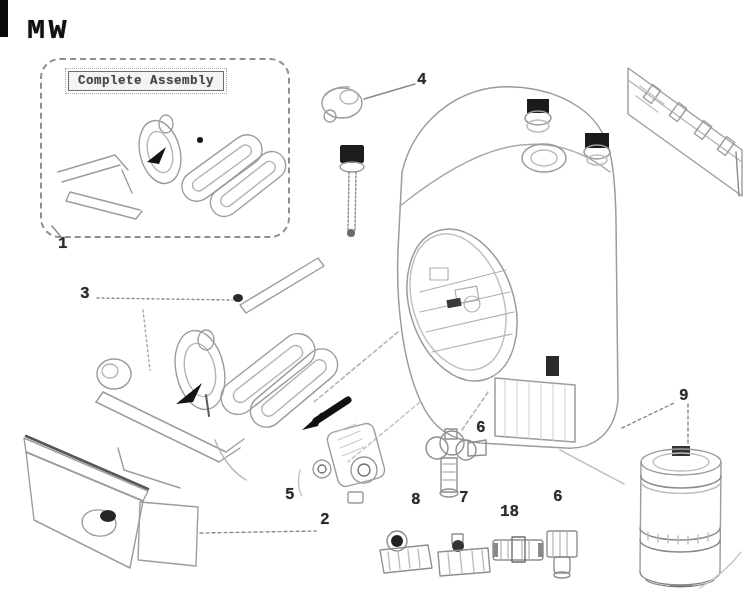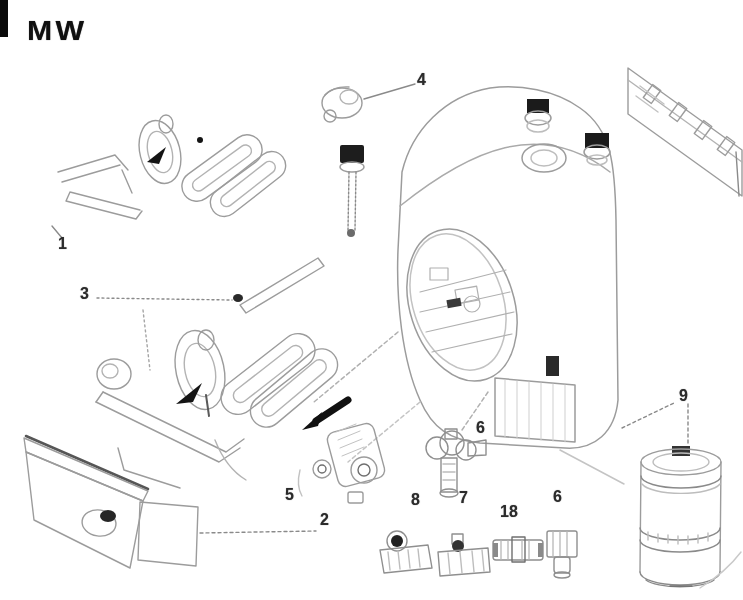--- a/index.html
+++ b/index.html
@@ -1,20 +1,20 @@
 <!DOCTYPE html>
 <html><head>
 <meta charset="utf-8">
 <style>
   html,body{margin:0;padding:0;}
   body{
     width:743px;height:600px;overflow:hidden;background:#ffffff;
     font-family:"Liberation Sans", sans-serif;position:relative;
   }
-  .page{position:absolute;inset:0;width:743px;height:600px;}
+  .page{position:absolute;inset:0;width:743px;height:600px;font-family:Liberation Mono, monospace;}
   svg.draw{position:absolute;left:0;top:0;width:743px;height:600px;}
   .logo{
     position:absolute;left:27px;top:16px;font-size:27px;font-weight:800;
     letter-spacing:3px;color:#101010;transform:scaleX(1.12);transform-origin:left top;
     text-shadow:0 0 1px rgba(0,0,0,.6);
   }
   .inset-box{
     position:absolute;left:40px;top:58px;width:246px;height:176px;
     border:2px dashed #8f8f8f;border-radius:20px;
   }
@@ -227,20 +227,23 @@
       <path d="M642,484 A40,12 0 0 0 720,484" stroke="#bdbdbd"></path>
       <path d="M640,528 A40,12 0 0 0 720,528 M640,540 A40,12 0 0 0 720,540" stroke="#8a8a8a"></path>
       <path d="M648,532 L648,540 M658,534 L658,542 M668,535 L668,543 M678,536 L678,544 M688,536 L688,544 M698,535 L698,543 M708,533 L708,541" stroke="#bdbdbd"></path>
       <path d="M640,572 A40,13 0 0 0 720,572" stroke="#8a8a8a"></path>
       <path d="M646,580 A36,10 0 0 0 714,580" stroke="#8a8a8a"></path>
       <path d="M670,586 L692,586" stroke="#6f6f6f"></path>
       <path d="M700,588 Q726,572 741,552" stroke="#c9c9c9"></path>
     </g>
   </svg>
 
+  <div class="inset-box">
+    <div class="inset-caption">Complete Assembly</div>
+  </div>
 
   <span class="part-label lp1">1</span>
   <span class="part-label lp2">2</span>
   <span class="part-label lp3">3</span>
   <span class="part-label lp4">4</span>
   <span class="part-label lp5">5</span>
   <span class="part-label lp6">6</span>
   <span class="part-label lp7">7</span>
   <span class="part-label lp8">8</span>
   <span class="part-label lp9">9</span>

